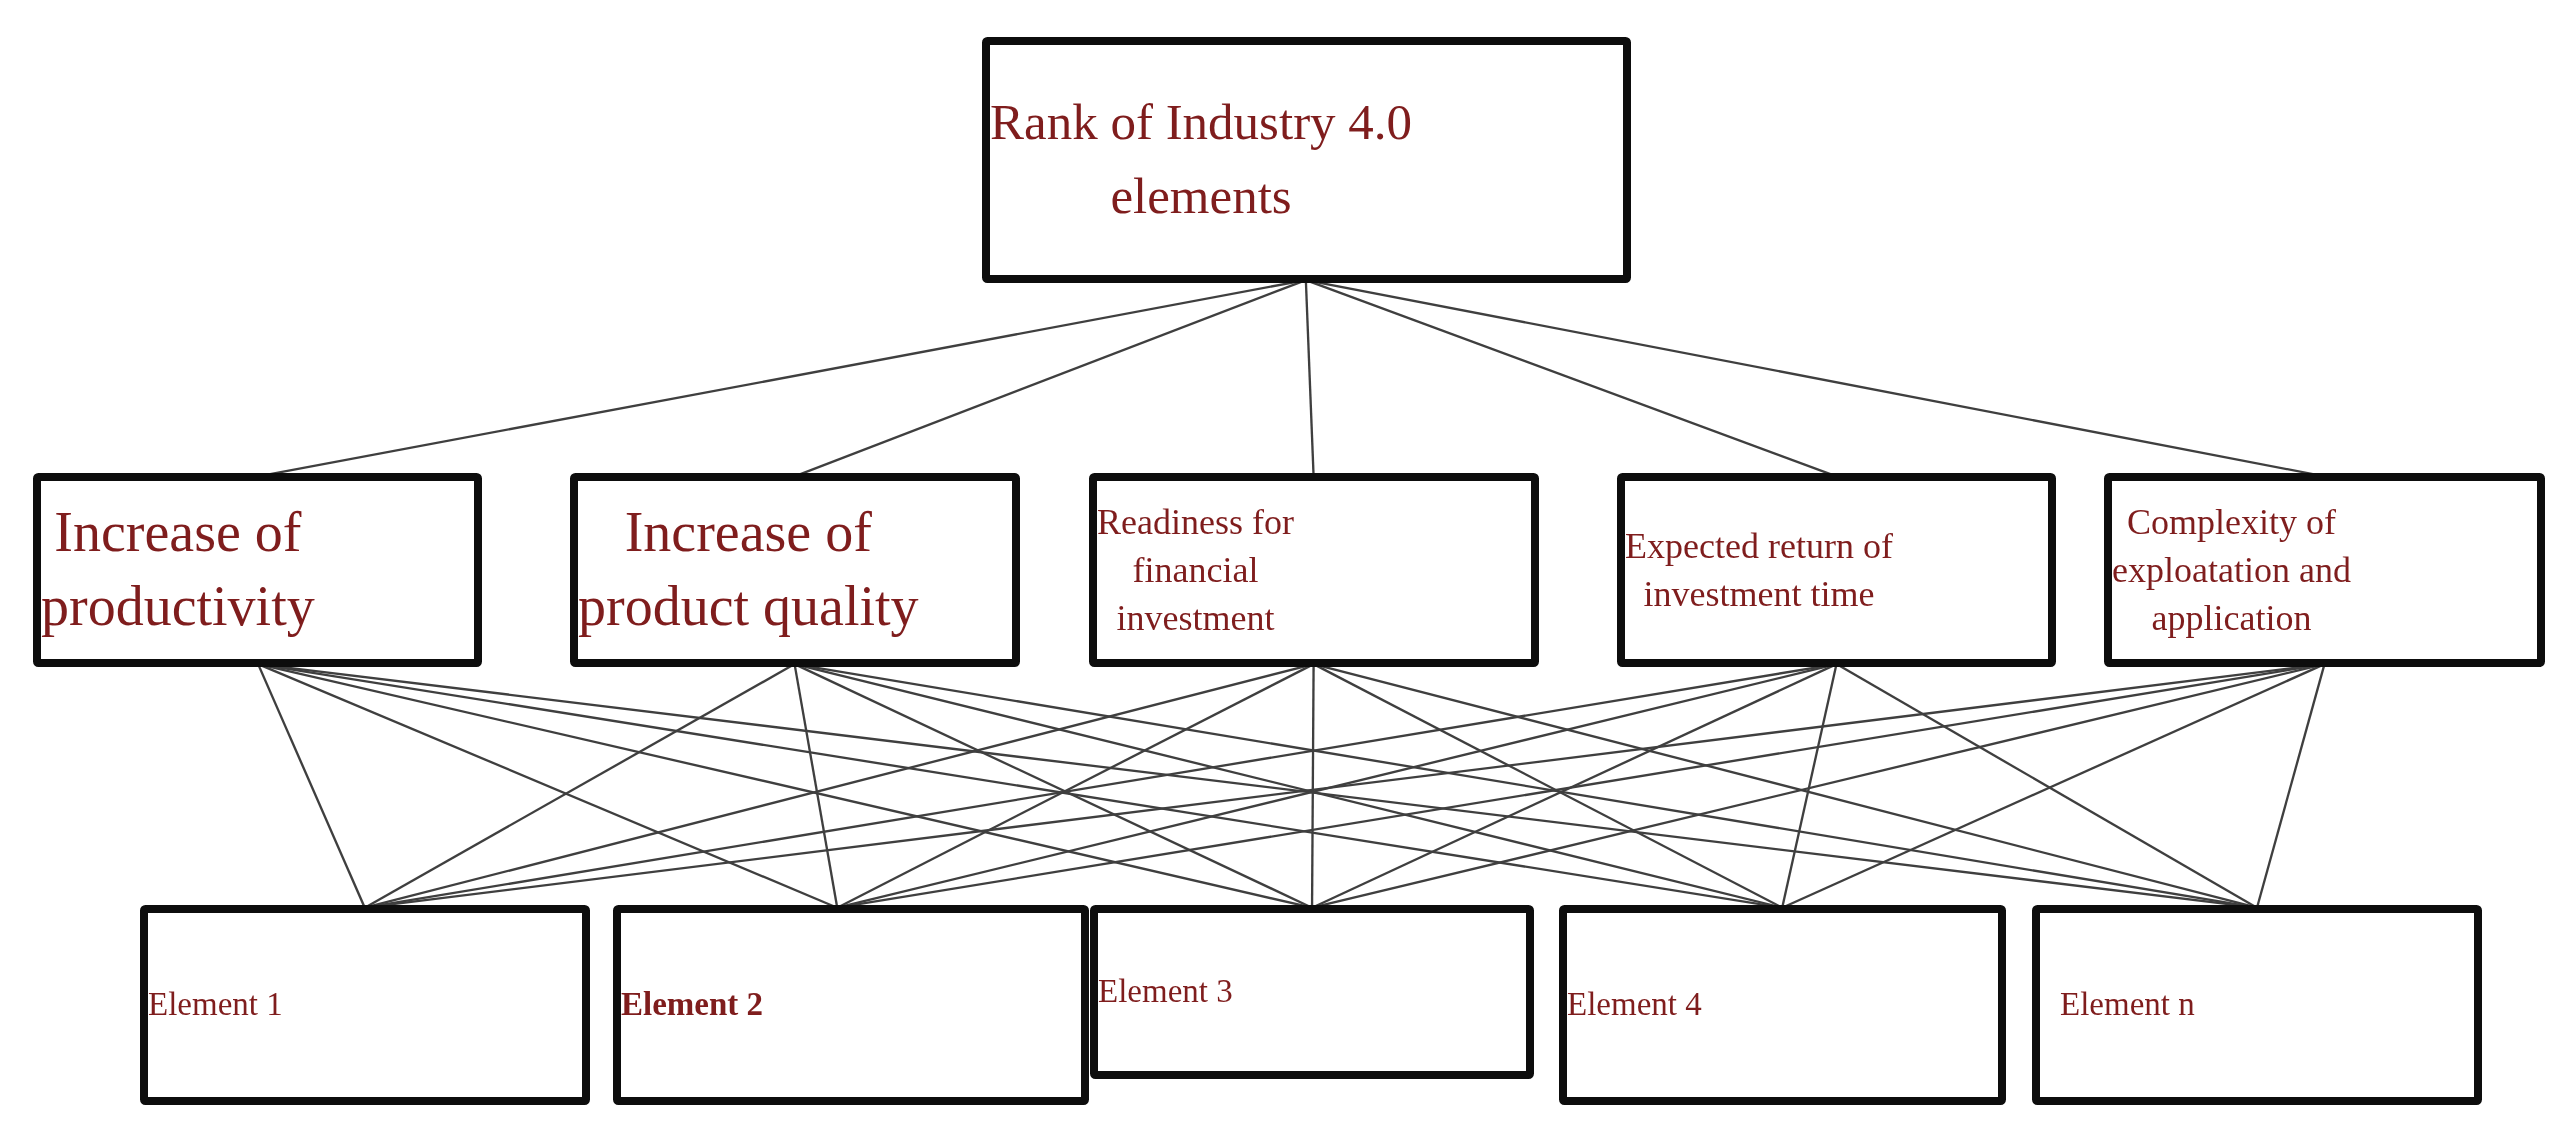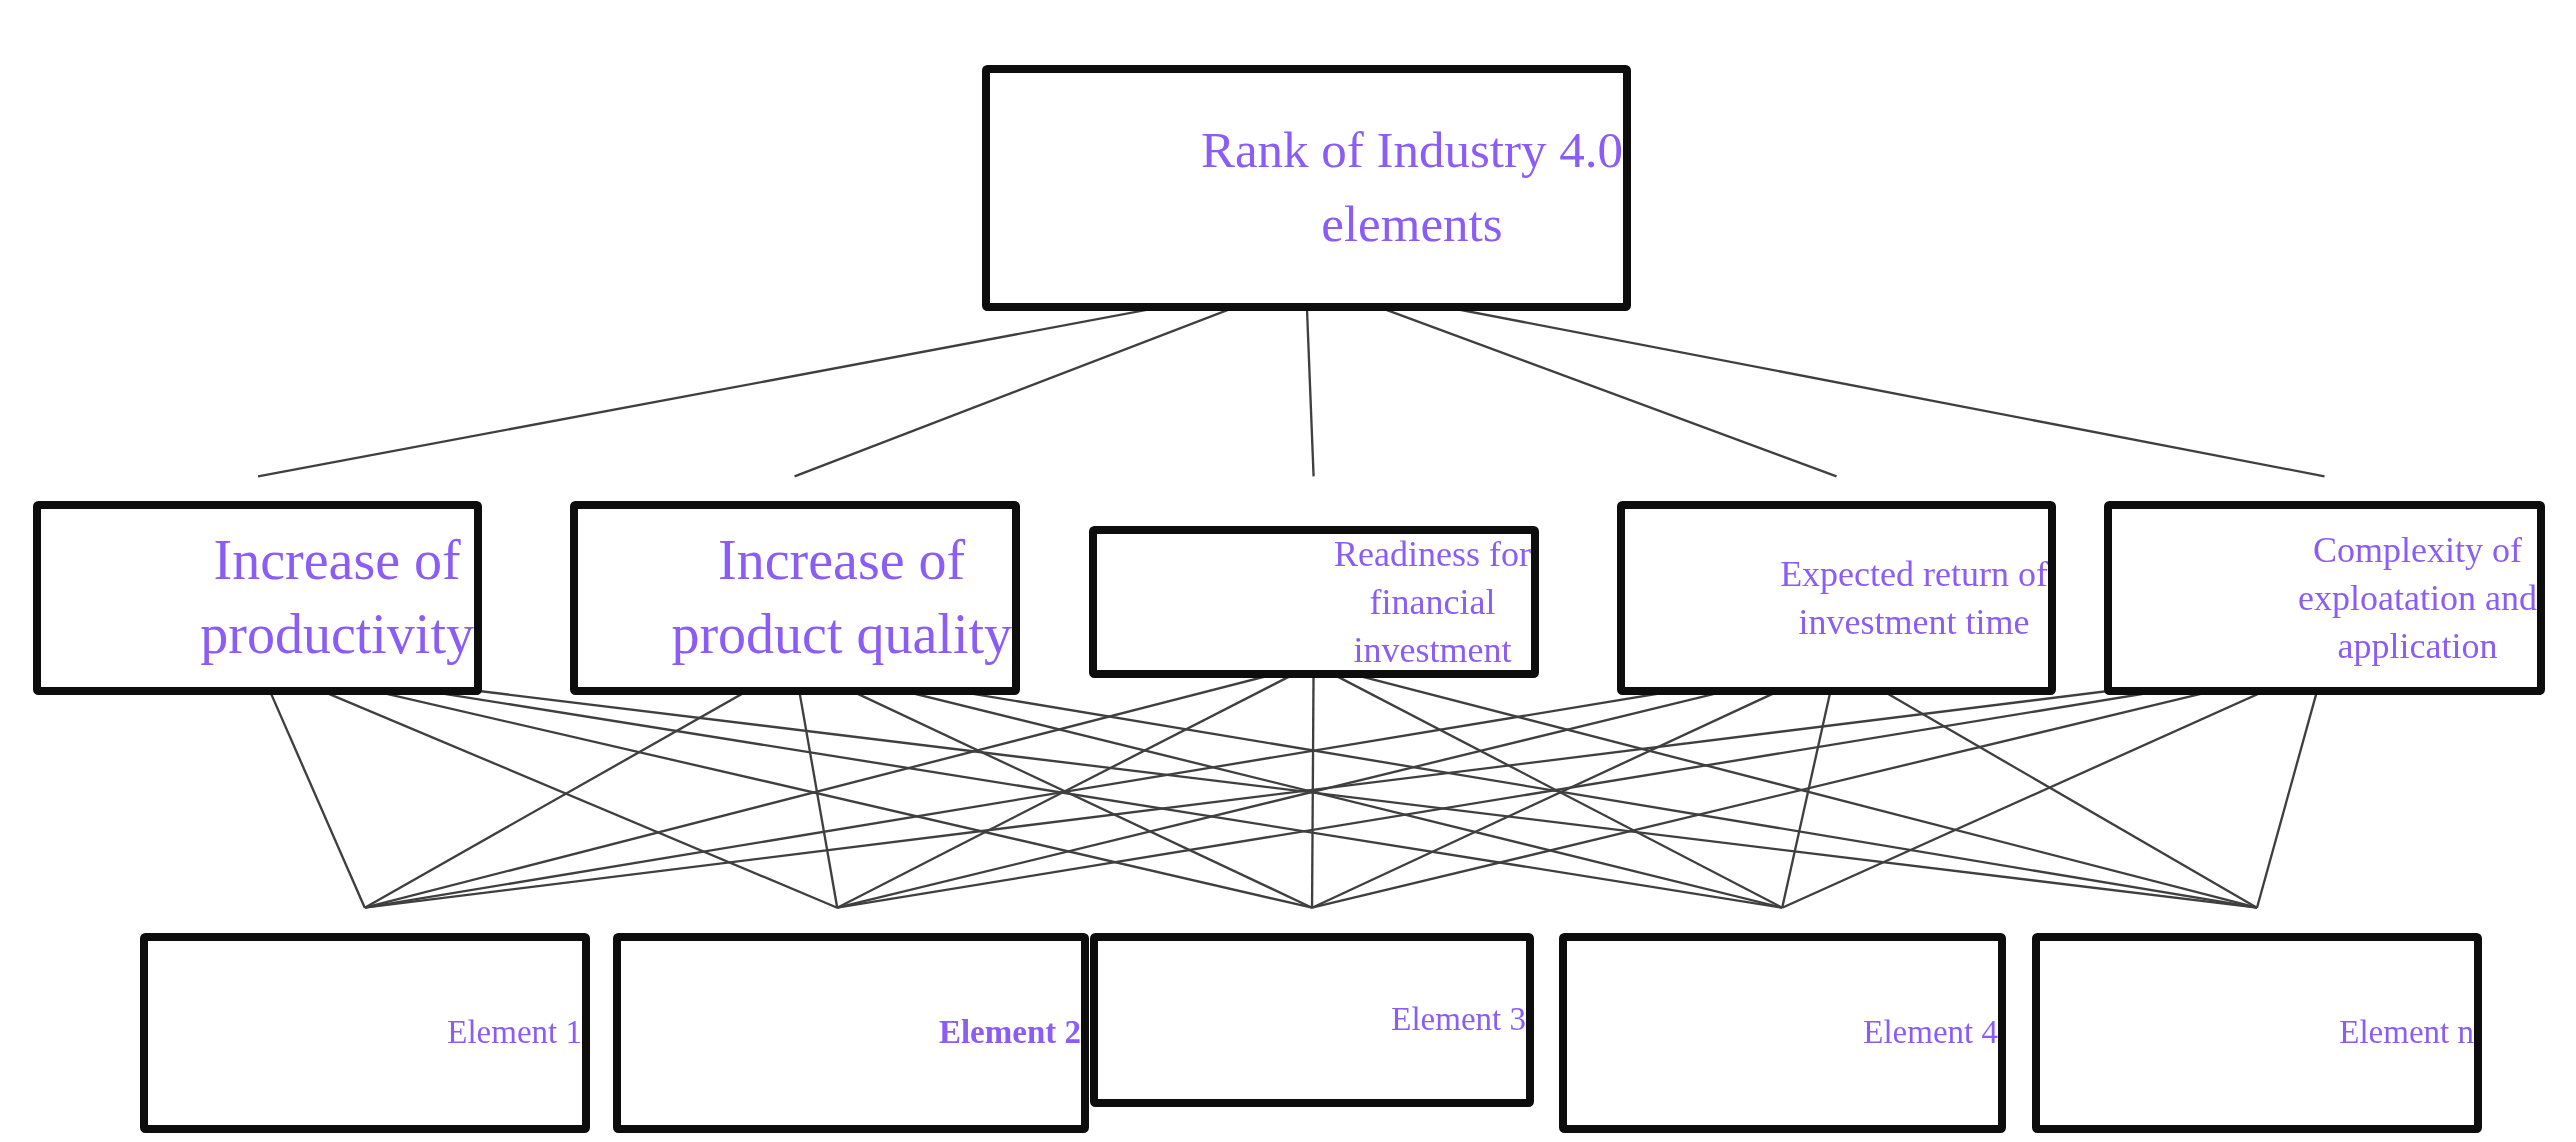--- a/index.html
+++ b/index.html
@@ -24,25 +24,24 @@
     z-index: 0;
   }
   .node {
     position: absolute;
     box-sizing: border-box;
     background: #ffffff;
     border: 8.5px solid #0d0d0d;
     border-radius: 5.4px;
     display: flex;
     align-items: center;
-    justify-content: flex-end;
+    justify-content: flex-start;
     text-align: center;
-    color: #8b5cf6;
+    color: #7f1d1d;
     z-index: 1;
-    margin-top: 28px;
   }
   .label {
     white-space: pre-line;
     display: block;
   }
   .fs-xl { font-size: 51px; line-height: 1.45; }
   .fs-lg { font-size: 56px; line-height: 1.32; }
   .fs-md { font-size: 36px; line-height: 1.34; }
   .fs-el { font-size: 33px; line-height: 1.2; }
 </style>
@@ -90,21 +89,21 @@
   </div>
 
   <div class="node fs-lg" style="left:33px; top:473px; width:449px; height:194px;">
     <span class="label">Increase of
 productivity</span>
   </div>
   <div class="node fs-lg" style="left:570px; top:473px; width:450px; height:194px;">
     <span class="label">Increase of
 product quality</span>
   </div>
-  <div class="node fs-md" style="left:1089px; top:498px; width:450px; height:152px;padding-left:12px;">
+  <div class="node fs-md" style="left:1089px; top:473px; width:450px; height:194px;">
     <span class="label">Readiness for
 financial
 investment</span>
   </div>
   <div class="node fs-md" style="left:2104px; top:473px; width:441px; height:194px;">
     <span class="label">Complexity of
 exploatation and
 application</span>
   </div>
   <div class="node fs-md" style="left:1617px; top:473px; width:439px; height:194px;">

